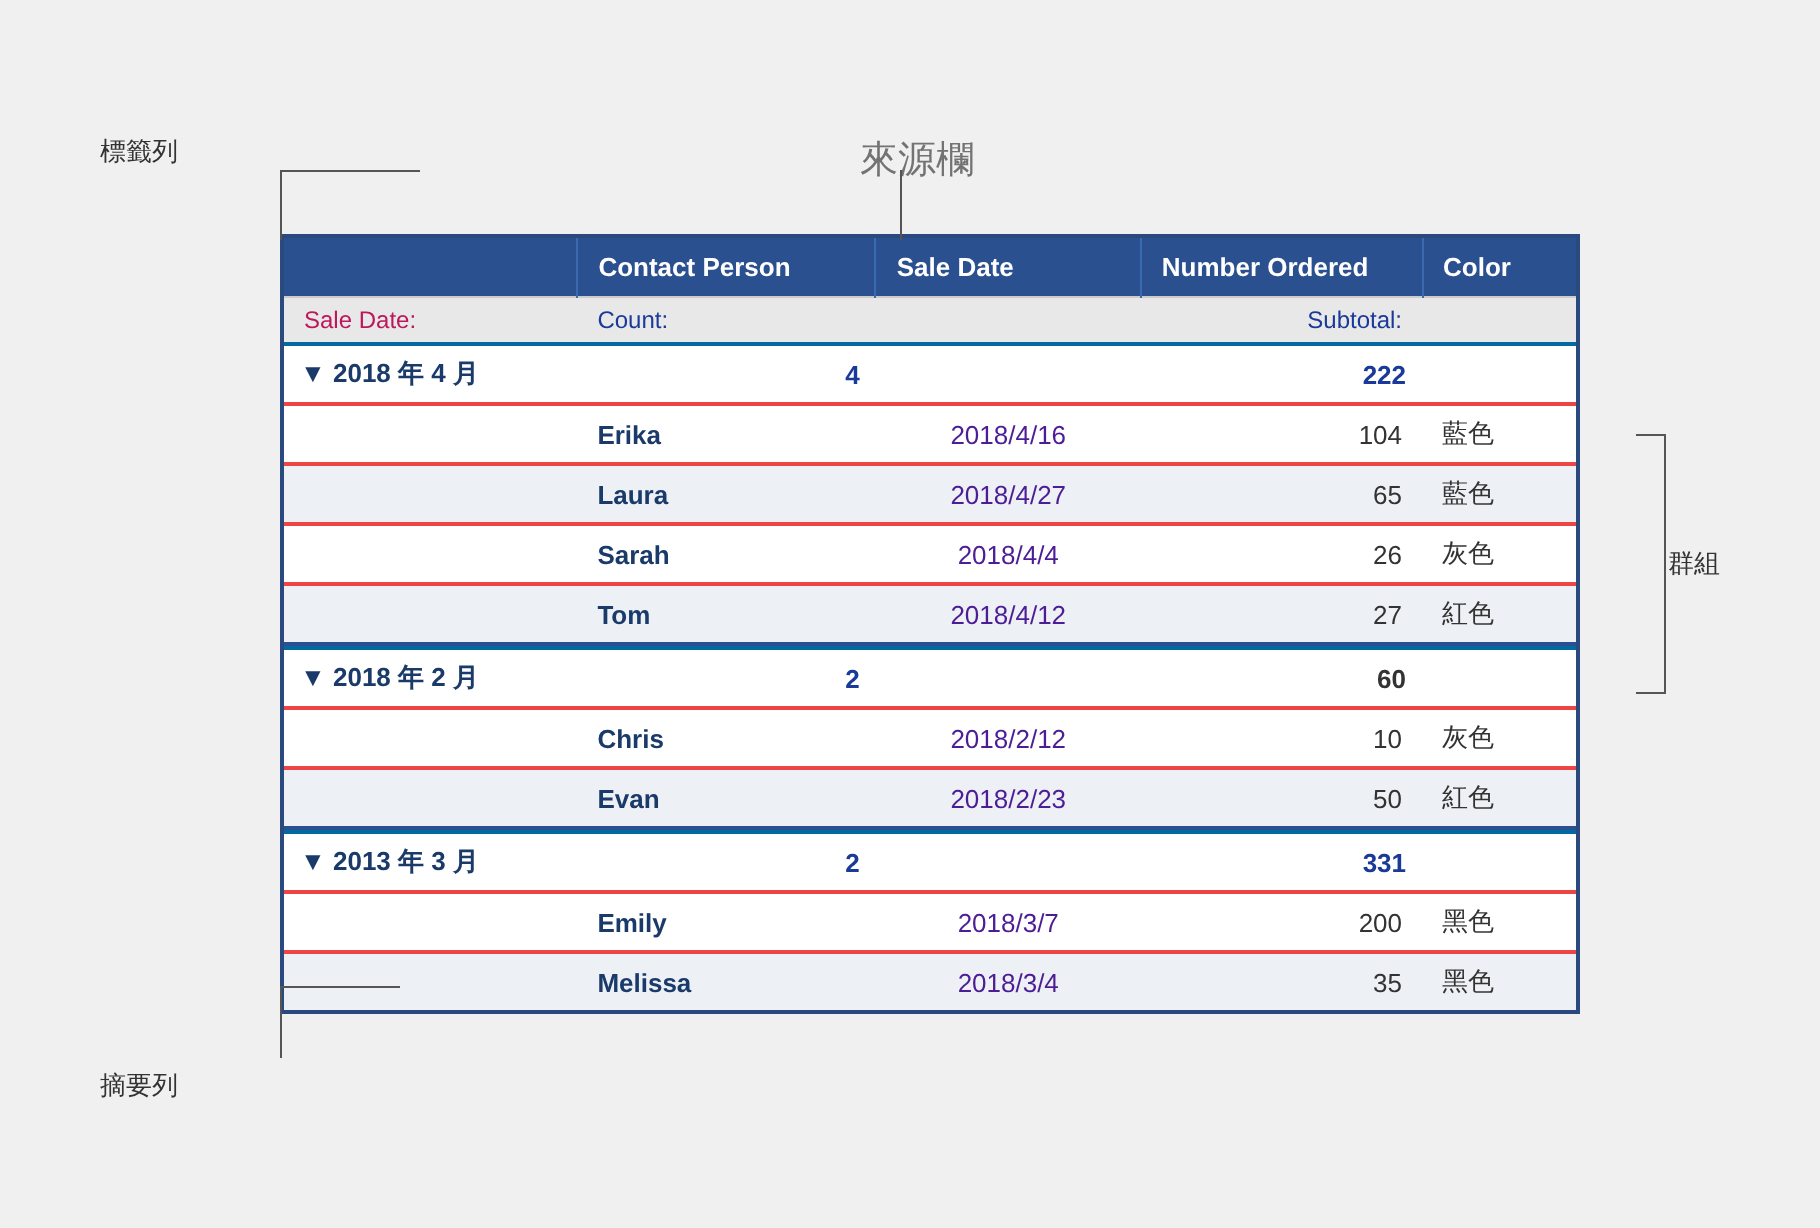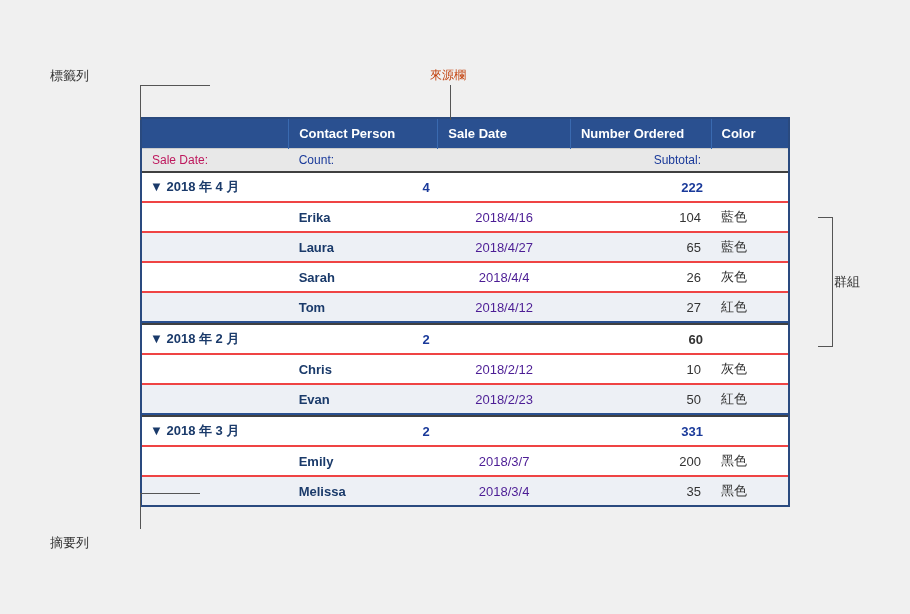--- a/index.html
+++ b/index.html
@@ -63,21 +63,21 @@
       color: #1a3a9a;
     }
 
     
     .row-group-header td {
       background: #fff;
       padding: 5px 8px;
       font-size: 13px;
       font-weight: bold;
       color: #1a3a6a;
-      border-top: 2px solid #404040;
+      border-top: 2px solid #0369a1;
     }
     .row-group-header td.gh-title {
       color: #1a3a6a;
     }
     .row-group-header td.gh-count {
       text-align: right;
       color: #1a3a9a;
     }
     .row-group-header td.gh-subtotal {
       text-align: right;
@@ -128,22 +128,22 @@
       position: absolute;
       top: 10px;
       left: 10px;
       font-size: 13px;
       color: #333;
     }
     .ann-top-center {
       position: absolute;
       top: 10px;
       left: 390px;
-      font-size: 12px;
-      color: #c2410c;
+      font-size: 19px;
+      color: #737373;
     }
     .ann-right-group {
       position: absolute;
       right: 10px;
       top: 160px;
       display: flex;
       align-items: center;
       gap: 1px;
       font-size: 13px;
       color: #333;
@@ -301,21 +301,21 @@
       <td></td>
       <td class="td-contact">Evan</td>
       <td class="td-saledate">2018/2/23</td>
       <td class="td-number">50</td>
       <td class="td-color">紅色</td>
     </tr>
           <tr class="section-divider">
             <td colspan="5"></td>
           </tr>
           <tr class="row-group-header">
-    <td class="gh-title" colspan="1">▼  2018 年 3 月</td>
+    <td class="gh-title" colspan="1">▼  2013 年 3 月</td>
     <td class="gh-count">2</td>
     <td></td>
     <td class="gh-subtotal" style="color:#1a3a9a;font-weight:bold;">331</td>
     <td></td>
   </tr>
           <tr class="row-data">
       <td></td>
       <td class="td-contact">Emily</td>
       <td class="td-saledate">2018/3/7</td>
       <td class="td-number">200</td>

